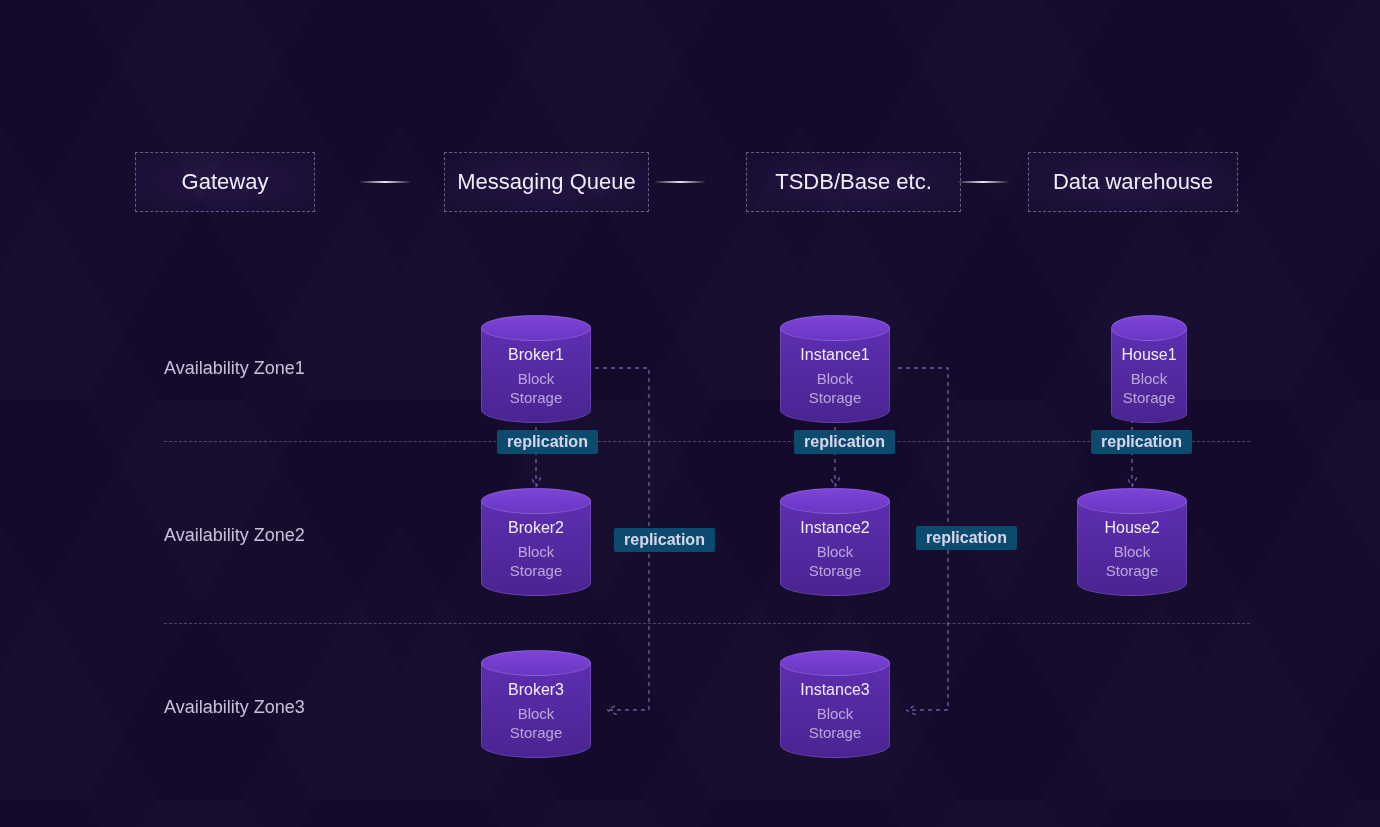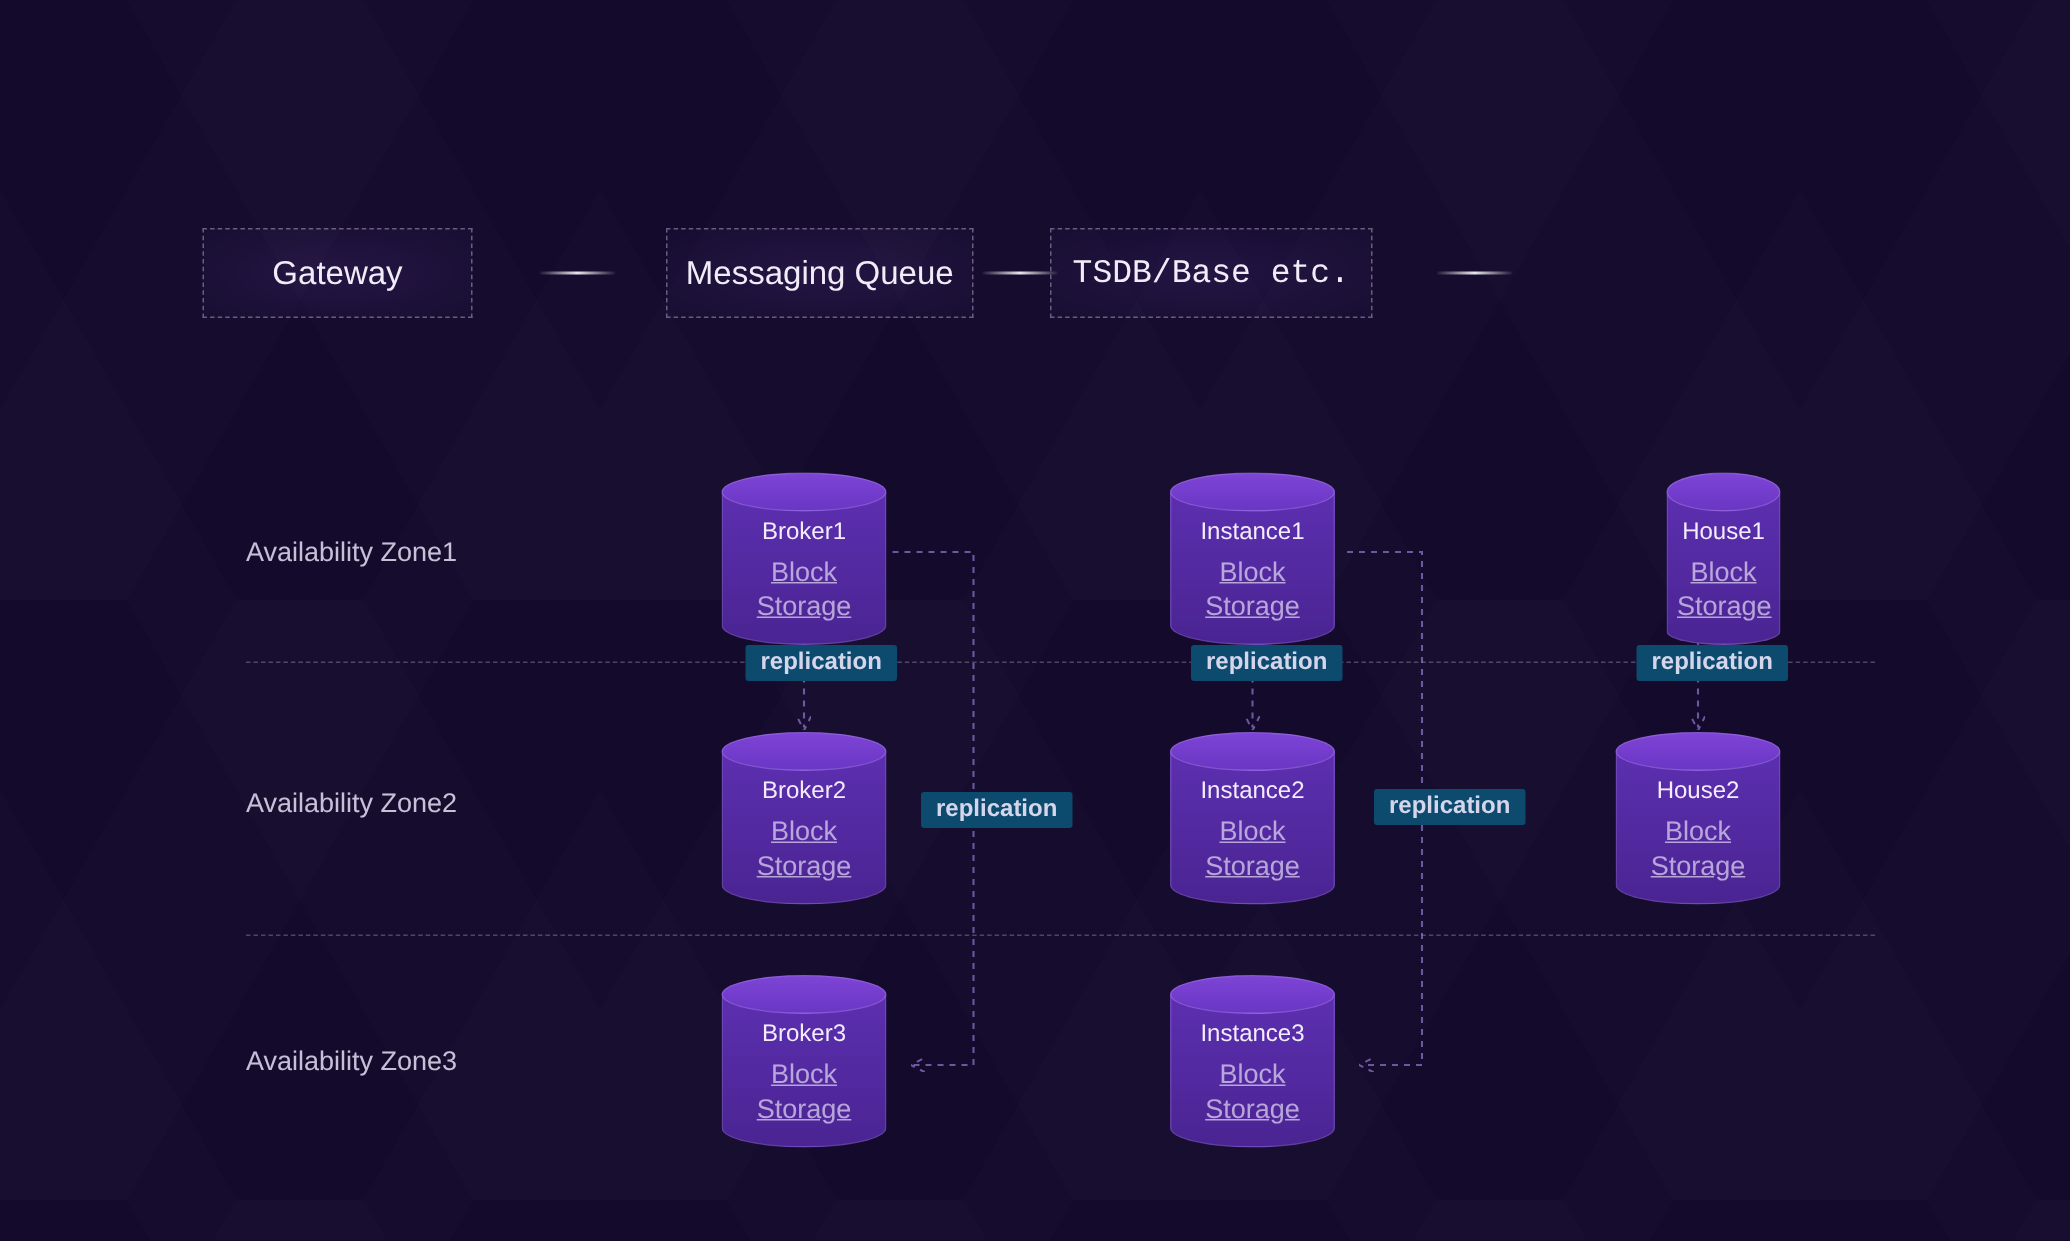--- a/index.html
+++ b/index.html
@@ -95,24 +95,23 @@
     padding: 18px 6px 14px 6px;
     text-align: center;
     position: relative; z-index: 1;
   }
   .cyl .name {
     font-size: 16px;
     color: #f2ecfb;
     margin-bottom: 6px;
   }
   .cyl .sub {
-    font-size: 18px;
+    font-size: 15px;
     line-height: 1.25;
     color: rgba(228,220,245,0.7);
-    text-decoration: underline;
   }
 
   
   .rep-tag {
     position: absolute;
     padding: 3px 10px;
     font-size: 16px;
     color: rgba(235,230,248,0.9);
     background: #0c4a6e;
     border-radius: 2px;
@@ -145,25 +144,28 @@
   <div class="topbox" style="left:135px; width:180px;">
     <span>Gateway</span>
   </div>
   <div class="connector-h" style="left:360px; width:50px;"></div>
 
   <div class="topbox" style="left:444px; width:205px;">
     <span>Messaging Queue</span>
   </div>
   <div class="connector-h" style="left:655px; width:50px;"></div>
 
-  <div class="topbox" style="left:700px; width:215px;font-family:Liberation Mono, monospace;">
+  <div class="topbox" style="left:746px; width:215px;">
     <span>TSDB/Base etc.</span>
   </div>
   <div class="connector-h" style="left:958px; width:50px;"></div>
 
+  <div class="topbox" style="left:1028px; width:210px;">
+    <span>Data warehouse</span>
+  </div>
 
   <div class="zone-label" style="top:358px;">Availability Zone1</div>
   <div class="zone-label" style="top:525px;">Availability Zone2</div>
   <div class="zone-label" style="top:697px;">Availability Zone3</div>
 
   <div class="zone-divider" style="top:441px;"></div>
   <div class="zone-divider" style="top:623px;"></div>
 
   <svg class="overlay">
     <defs>

